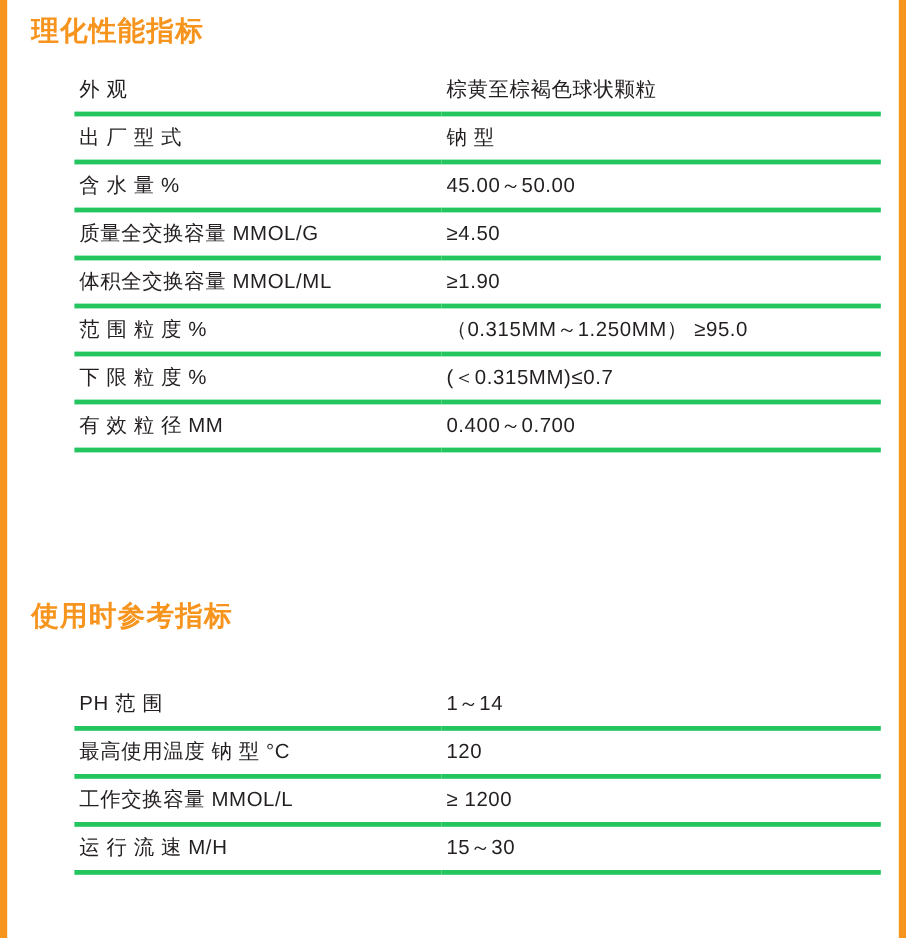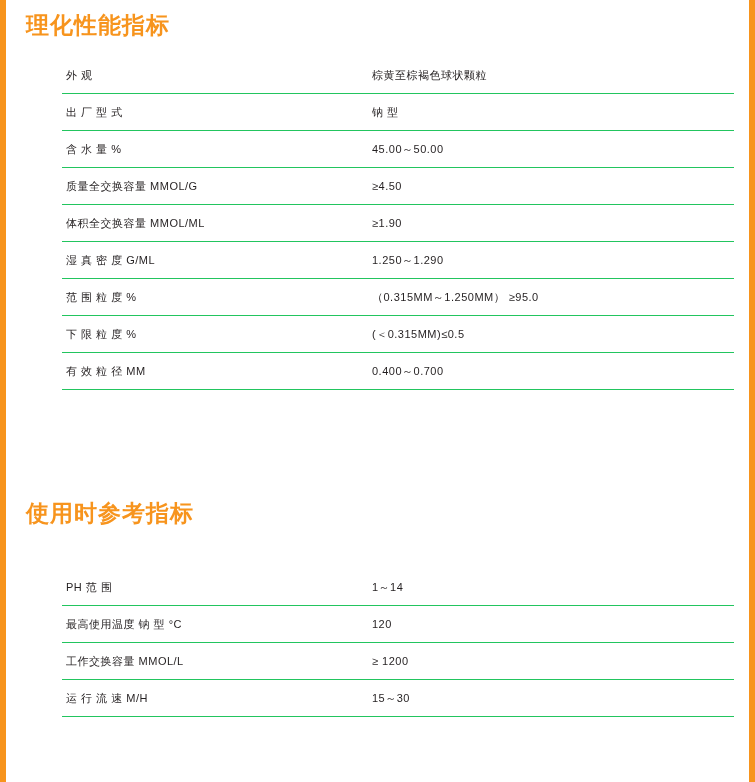--- a/index.html
+++ b/index.html
@@ -68,23 +68,23 @@
     margin-left: 12px;
   }
   table.spec {
     border-collapse: collapse;
     margin-left: 48px;
     margin-top: 16px;
     width: 660px;
     table-layout: fixed;
   }
   table.spec td {
-    border-bottom: 1px solid #22c55e;
+    border-bottom: 4px solid #22c55e;
     padding: 7px 2px 7px 4px;
-    font-size: 11px;
+    font-size: 17px;
     vertical-align: middle;
     height: 21px;
     line-height: 22px;
     letter-spacing: 0.5px;
   }
   table.spec tr:first-child td {
     border-top: none;
   }
   td.label {
     width: 300px;
@@ -125,30 +125,26 @@
         </tr>
         <tr>
           <td class="label">质量全交换容量 MMOL/G</td>
           <td class="value">≥4.50</td>
         </tr>
         <tr>
           <td class="label">体积全交换容量 MMOL/ML</td>
           <td class="value">≥1.90</td>
         </tr>
         <tr>
-          <td class="label">湿 真 密 度 G/ML</td>
-          <td class="value">1.250～1.290</td>
-        </tr>
-        <tr>
           <td class="label">范 围 粒 度 %</td>
           <td class="value">（0.315MM～1.250MM） ≥95.0</td>
         </tr>
         <tr>
           <td class="label">下 限 粒 度 %</td>
-          <td class="value">(＜0.315MM)≤0.5</td>
+          <td class="value">(＜0.315MM)≤0.7</td>
         </tr>
         <tr>
           <td class="label">有 效 粒 径 MM</td>
           <td class="value">0.400～0.700</td>
         </tr>
       </tbody>
     </table>
   </div>
 
   <div class="section" id="section-2">

